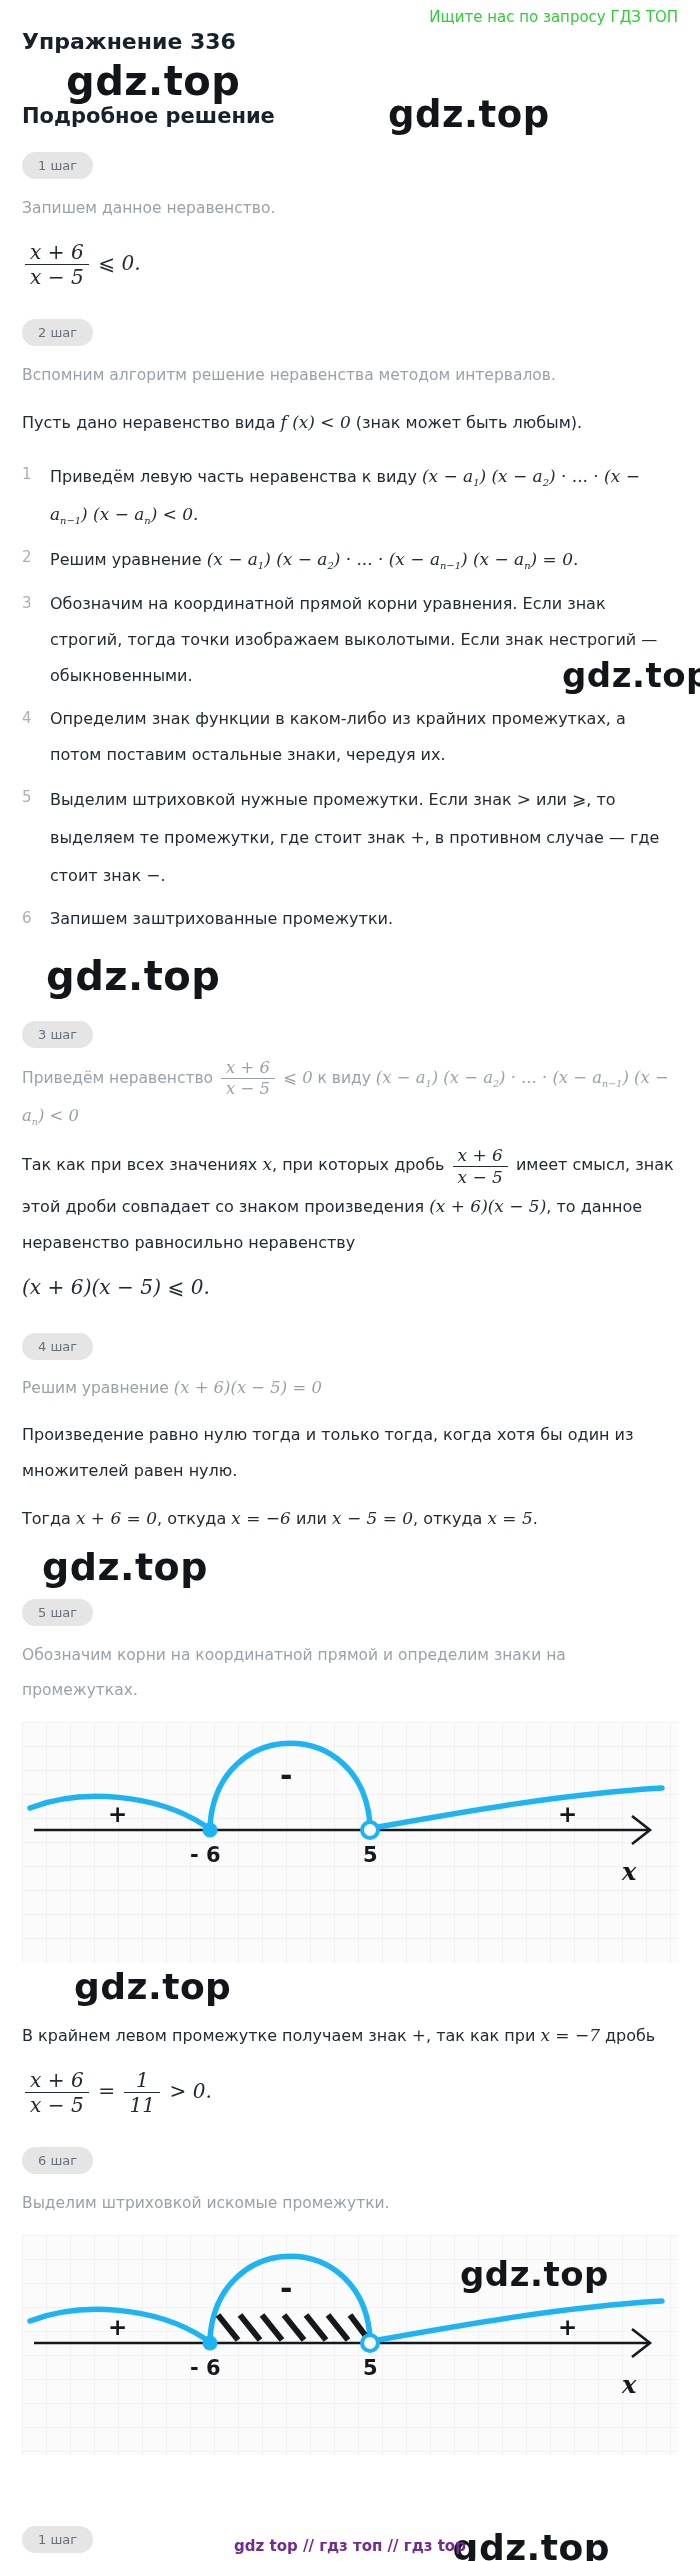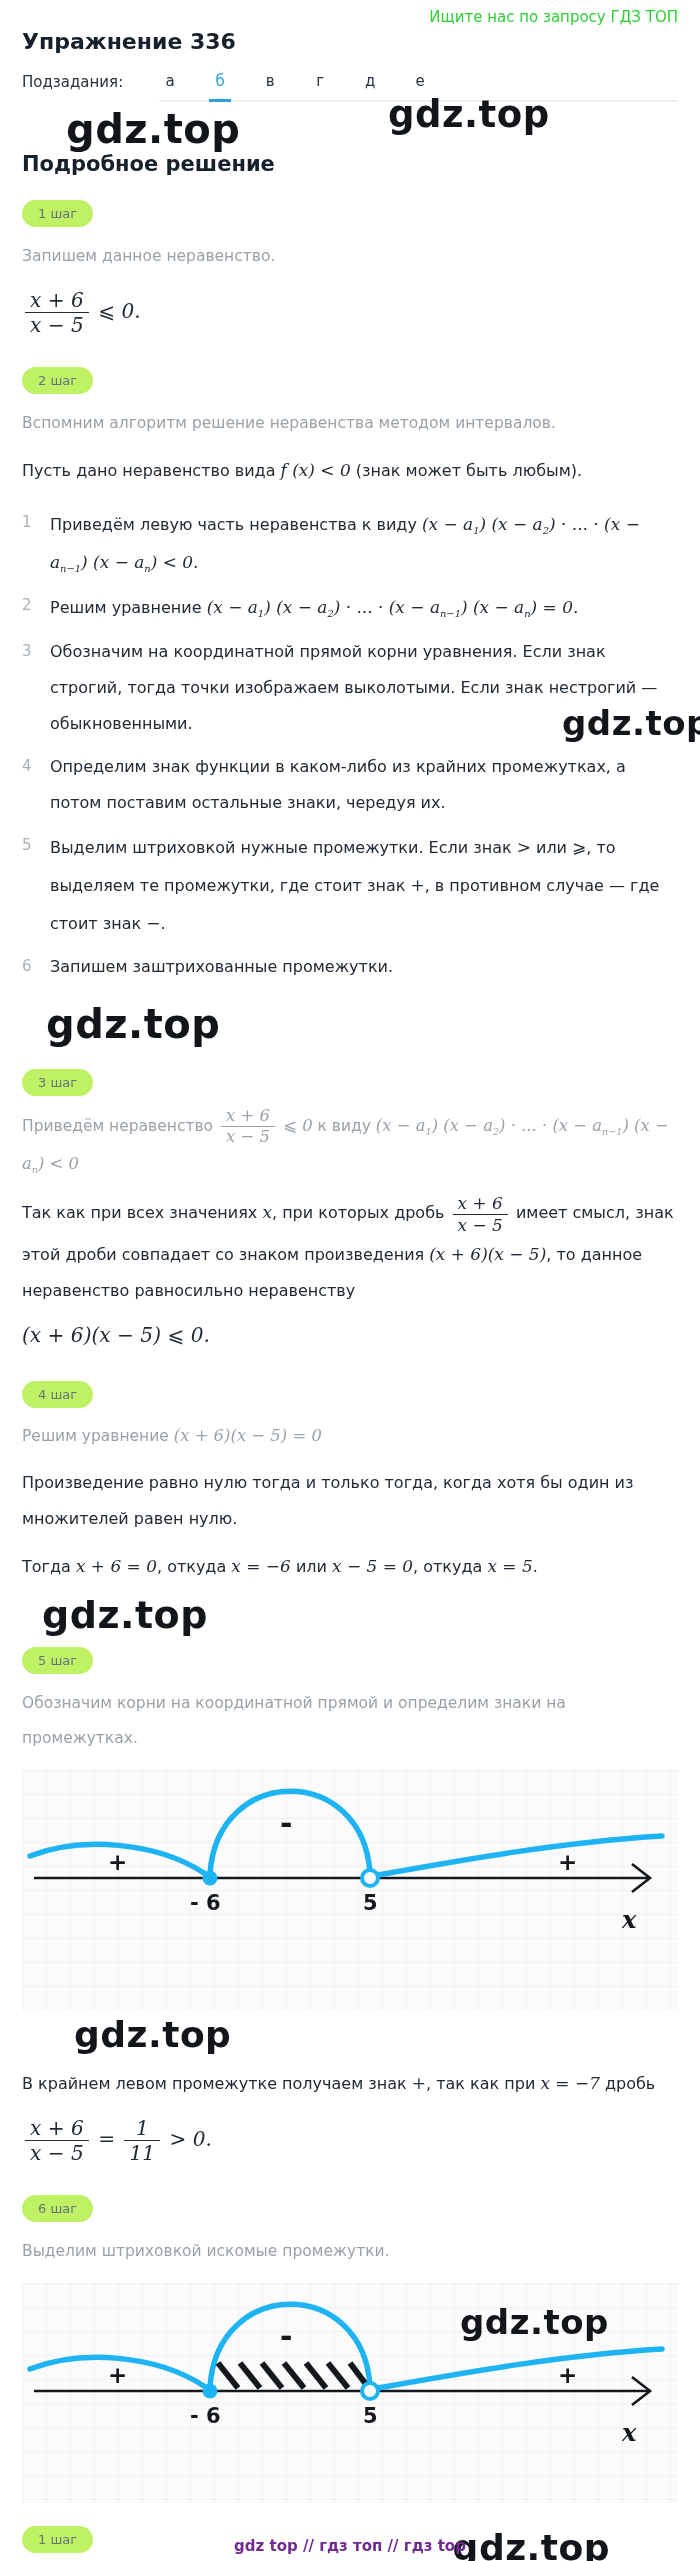--- a/index.html
+++ b/index.html
@@ -17,21 +17,21 @@
   .tabs-label{color:#28323c;padding-bottom:11px;margin-right:36px;white-space:nowrap}
   .tabs{flex:1;display:flex;border-bottom:2px solid #eceff1}
   .tab{width:22px;text-align:center;padding-bottom:10px;margin-right:28px;color:#28323c;cursor:pointer}
   .tab.active{color:#2ba0dd;border-bottom:3px solid #2ba0dd;margin-bottom:-2px;padding-bottom:9px}
   h2{font-size:21px;color:#17212b;margin:2px 0 0;font-weight:700}
   
   .wm{font-weight:700;color:#121519;line-height:1.05;letter-spacing:.5px}
   .wm-block{display:block}
   .wm-abs{position:absolute}
   
-  .badge{display:inline-block;background:#bef264;color:#67727c;font-size:13px;padding:7px 16px;border-radius:17px;line-height:1}
+  .badge{display:inline-block;background:#e5e5e5;color:#67727c;font-size:13px;padding:7px 16px;border-radius:17px;line-height:1}
   .step{margin-top:24px}
   .gray{color:#99a1a9}
   p{margin:10px 0 0;line-height:2.25}
   .intro{font-size:15.5px;margin-top:12px}
   
   .mi{font-family:"DejaVu Serif","DejaVu Sans",serif;font-style:italic;font-size:1.06em}
   sub.mi{font-size:.62em;font-style:italic}
   .frac{display:inline-block;vertical-align:middle;text-align:center;line-height:1.2;margin:0 3px}
   .frac .ftop{display:block;border-bottom:1.5px solid currentColor;padding:0 5px}
   .frac .fbot{display:block;padding:0 5px}
@@ -50,31 +50,20 @@
 </style>
 </head>
 <body>
 
 <div class="wrap">
 
   <a class="promo">Ищите нас по запросу ГДЗ ТОП</a>
 
   <h1>Упражнение 336</h1>
 
-  <div class="tabs-row">
-    <span class="tabs-label">Подзадания:</span>
-    <div class="tabs">
-      <span class="tab">а</span>
-      <span class="tab active">б</span>
-      <span class="tab">в</span>
-      <span class="tab">г</span>
-      <span class="tab">д</span>
-      <span class="tab">е</span>
-    </div>
-  </div>
 
   <span class="wm wm-block" style="margin:6px 0 0 44px;font-size:40px">gdz.top</span>
 
   <h2>Подробное решение</h2>
 
   <div class="step">
     <span class="badge">1 шаг</span>
     <p class="gray intro">Запишем данное неравенство.</p>
     <div class="math-row"><span class="frac"><span class="ftop"><span class="mi">x + 6</span></span><span class="fbot"><span class="mi">x − 5</span></span></span><span class="mi"> ⩽ 0.</span></div>
     <span class="wm wm-abs" style="left:388px;top:96px;font-size:37px">gdz.top</span>

